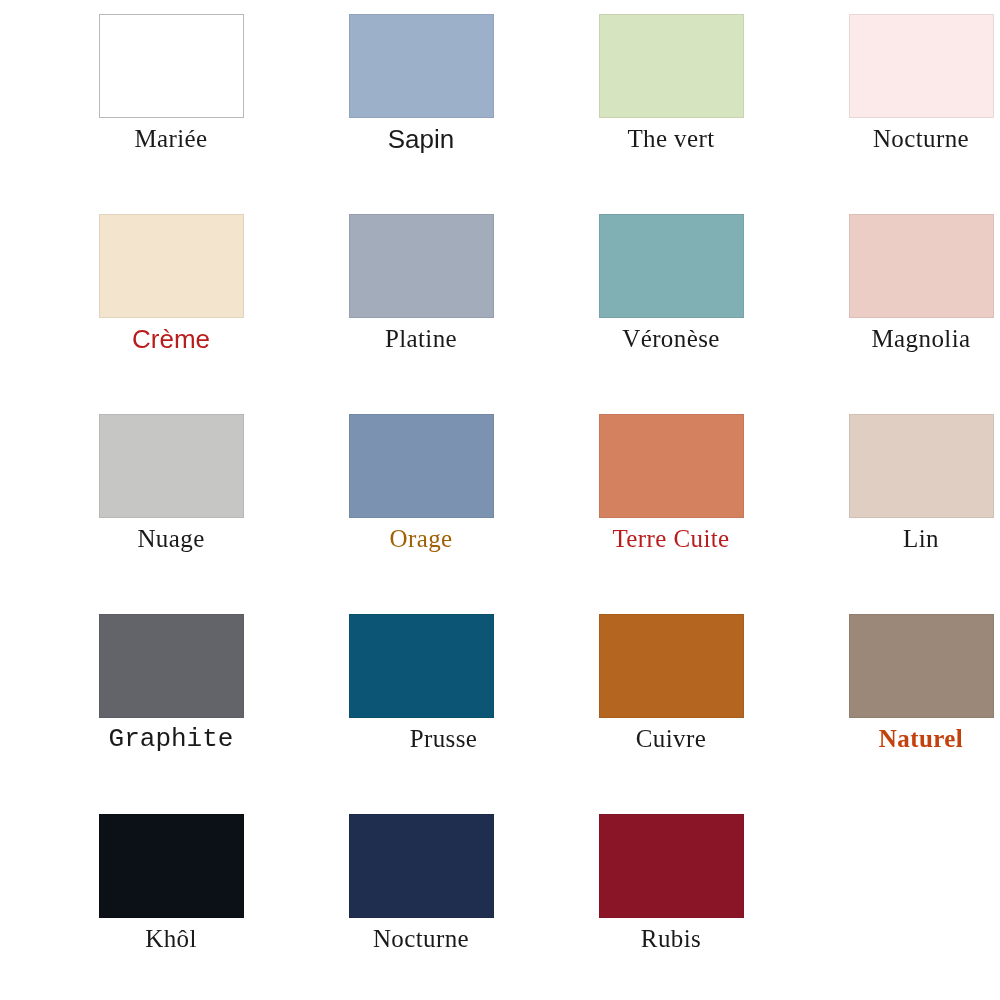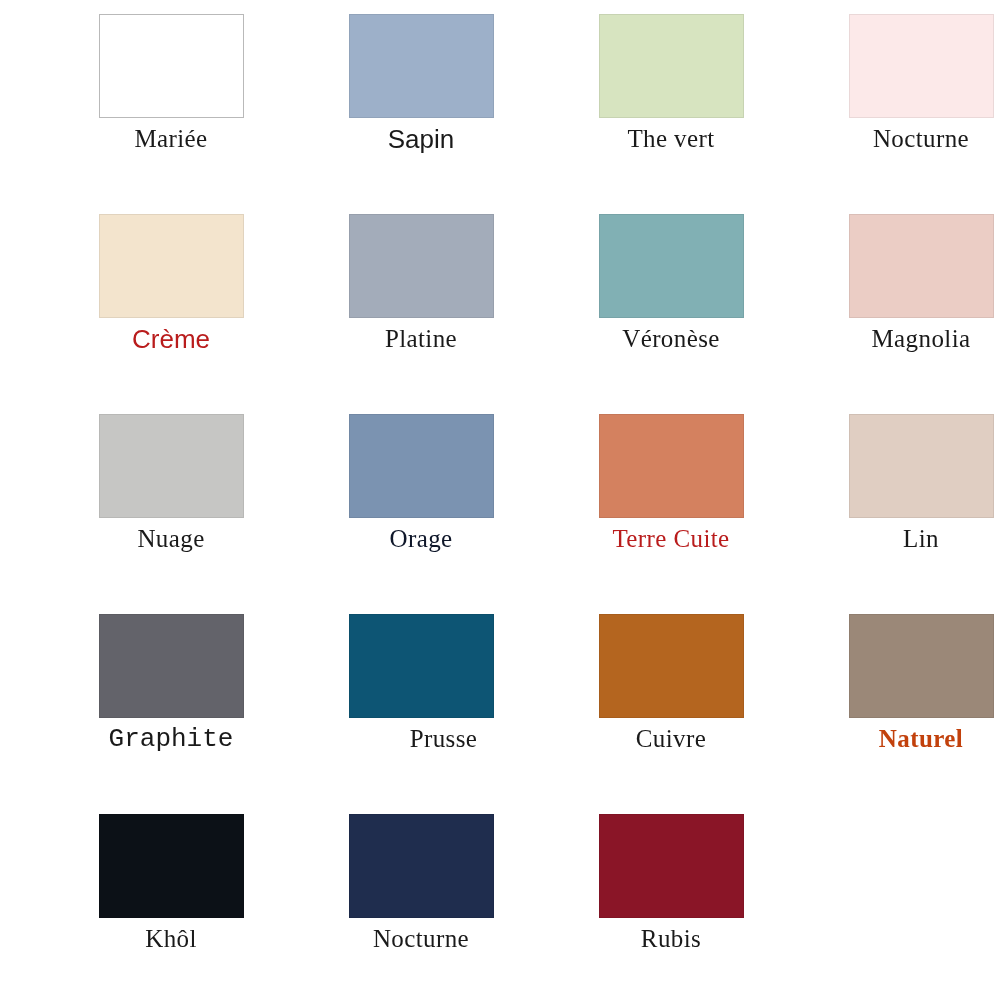--- a/index.html
+++ b/index.html
@@ -92,21 +92,21 @@
     <div class="swatch-cell">
       <div class="swatch-chip" style="background: rgb(235, 205, 197);"></div>
       <div class="swatch-label" style="color: rgb(26, 26, 26);">Magnolia</div>
     </div>
     <div class="swatch-cell">
       <div class="swatch-chip" style="background: rgb(198, 198, 196);"></div>
       <div class="swatch-label" style="color: rgb(26, 26, 26);">Nuage</div>
     </div>
     <div class="swatch-cell">
       <div class="swatch-chip" style="background: rgb(123, 147, 177);"></div>
-      <div class="swatch-label" style="color: #0f172a; text-align: center;">Orage</div>
+      <div class="swatch-label" style="color: #a16207; text-align: center;">Orage</div>
     </div>
     <div class="swatch-cell">
       <div class="swatch-chip" style="background: rgb(212, 129, 95);"></div>
       <div class="swatch-label" style="color: #b91c1c; text-align: right;">Terre Cuite</div>
     </div>
     <div class="swatch-cell">
       <div class="swatch-chip" style="background: rgb(224, 206, 194);"></div>
       <div class="swatch-label" style="color: rgb(26, 26, 26);">Lin</div>
     </div>
     <div class="swatch-cell">

